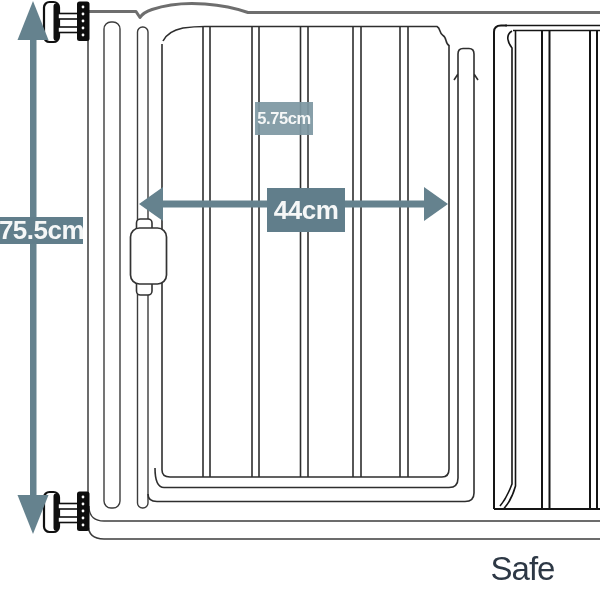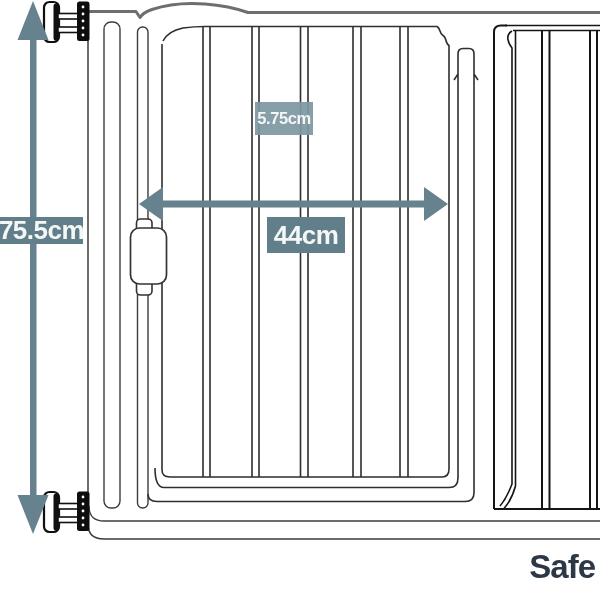--- a/index.html
+++ b/index.html
@@ -8,29 +8,29 @@
     font-family:"Liberation Sans", sans-serif;overflow:hidden;
   }
   #stage{position:absolute;inset:0;}
   svg{position:absolute;left:0;top:0;}
   .dim-label{
     position:absolute;display:flex;align-items:center;justify-content:center;
     color:#f5f7f7;font-weight:700;letter-spacing:-0.5px;
     background:#617e8b;
   }
   #label-height{left:0px;top:217px;width:83px;height:27px;font-size:26px;}
-  #label-width{left:267px;top:188px;width:78px;height:36px;font-size:26px;margin-top:29px;}
+  #label-width{left:267px;top:188px;width:78px;height:44px;font-size:26px;}
   #label-gap{
     left:255px;top:88px;width:58px;height:33px;font-size:16.5px;
     background:rgba(126,152,163,0.93);letter-spacing:-0.4px;margin-top:14px;
   }
   #brand-logo{
     position:absolute;left:450px;top:546px;width:145px;height:42px;
     display:flex;align-items:center;justify-content:flex-end;
-    font-size:33px;font-weight:700;letter-spacing:-1px;white-space:nowrap;
+    font-size:33px;font-weight:400;letter-spacing:-1px;white-space:nowrap;flex-direction:column;
   }
   #brand-logo .dark{color:#2d3845;}
   #brand-logo .light{color:#939da6;}
 </style>
 </head>
 <body>
 
 <div id="stage">
 
   <svg width="600" height="595" viewBox="0 0 600 595">

